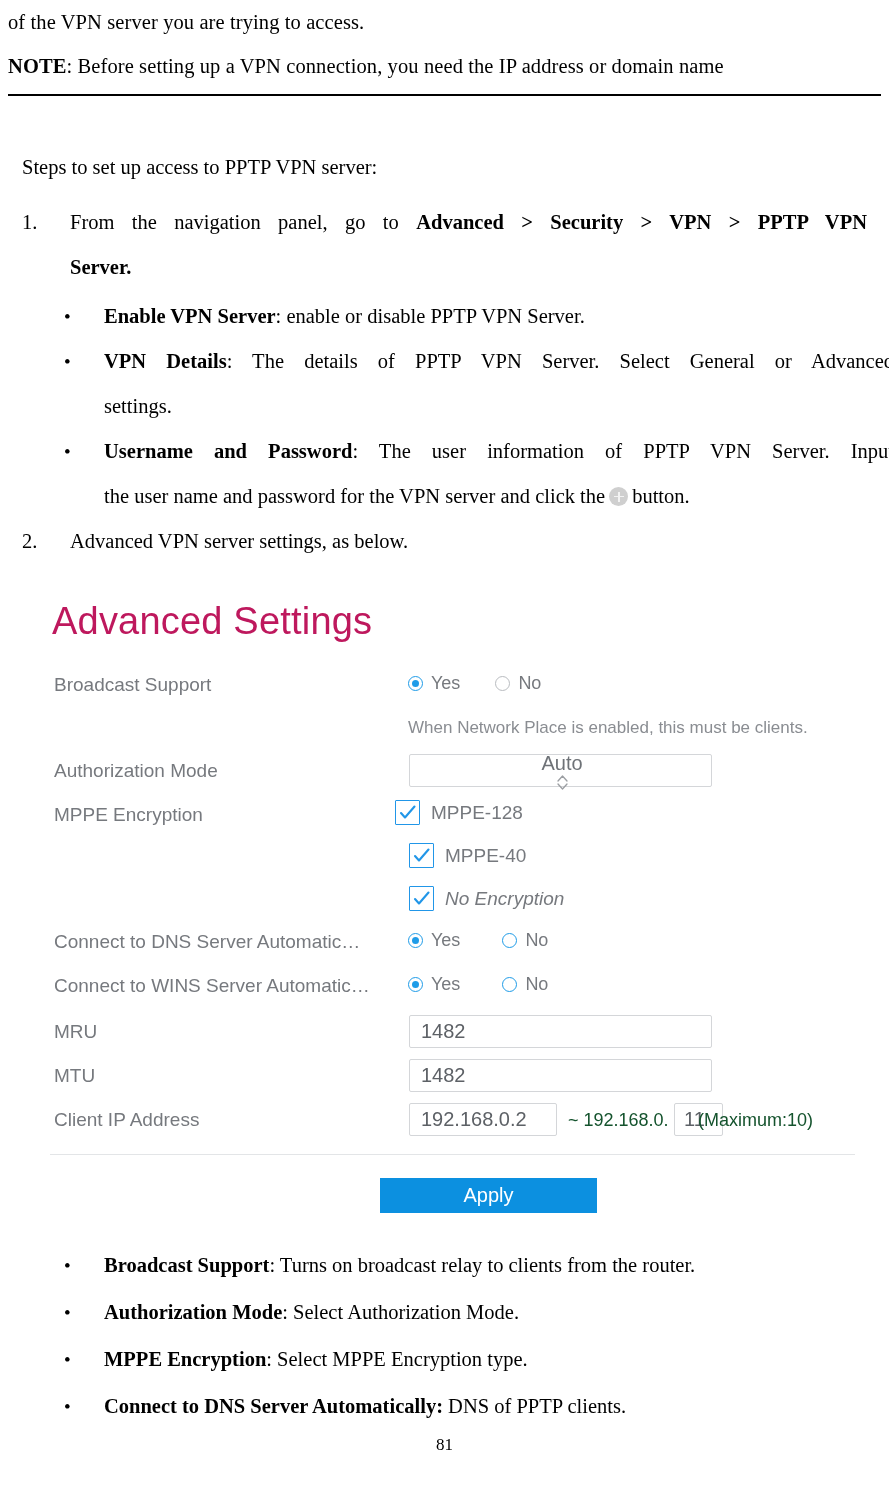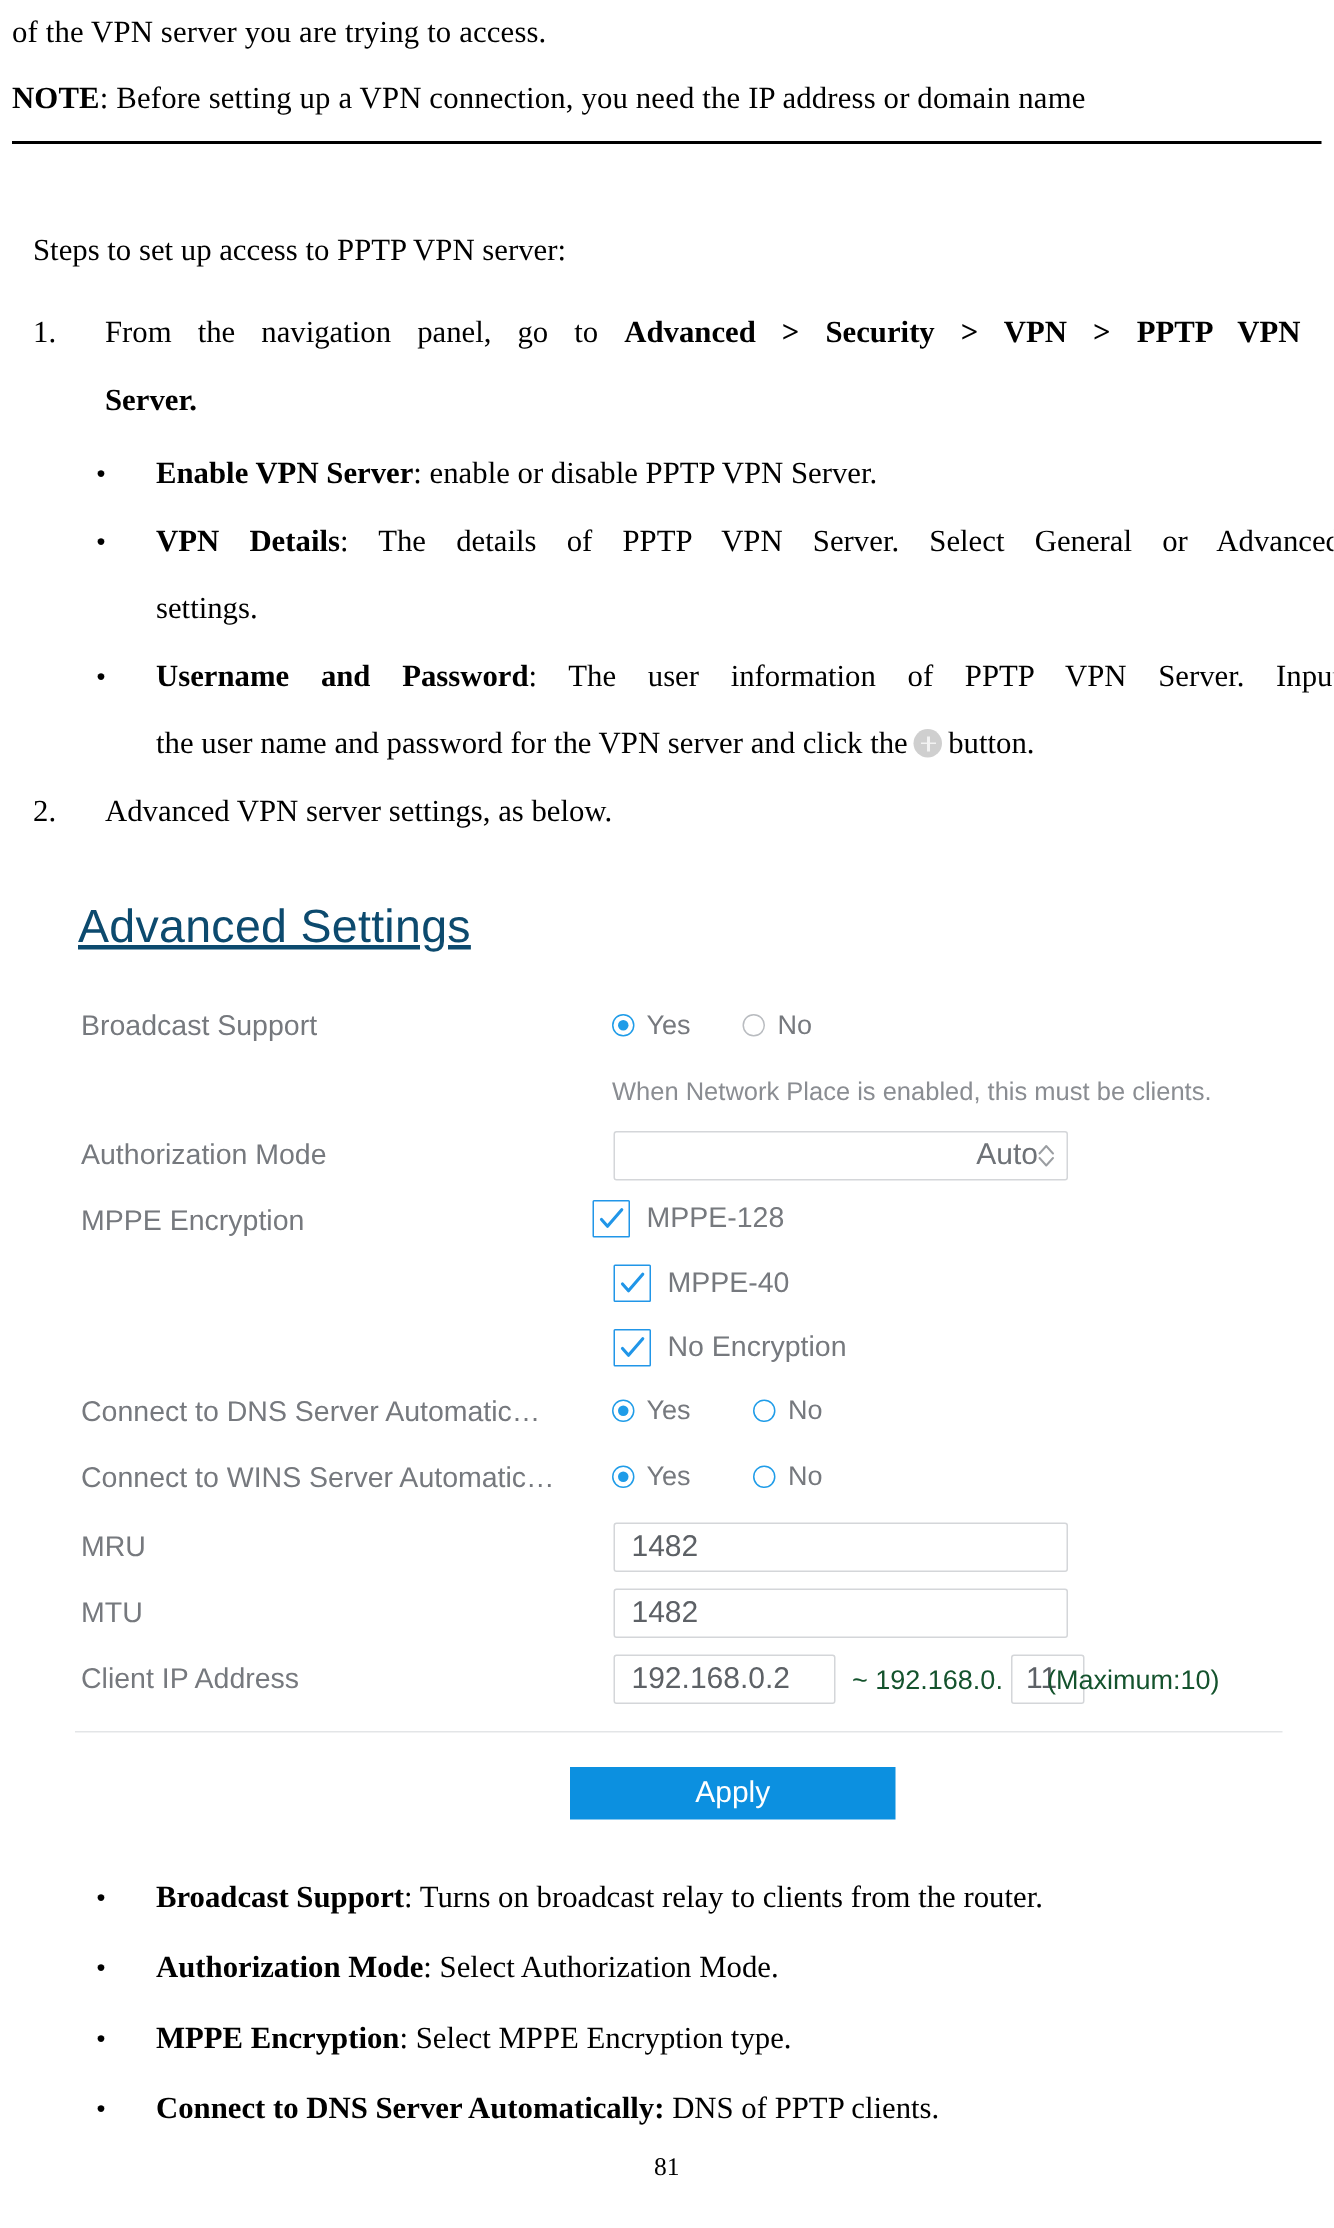--- a/index.html
+++ b/index.html
@@ -119,25 +119,24 @@
     width: 818px;
     height: 625px;
     background: #ffffff;
     font-family: "Liberation Sans", "DejaVu Sans", sans-serif;
     color: #6e7277;
   }
   .panel-title {
     position: absolute;
     left: 10px;
     top: 8px;
-    font-size: 31px;
-    color: #0c4a6e;
+    font-size: 38px;
+    color: #be185d;
     letter-spacing: 0.2px;
     font-weight: normal;
-    text-decoration: underline;
   }
 
   .row {
     position: absolute;
     left: 0;
     width: 818px;
     height: 30px;
   }
   .row-label {
     position: absolute;
@@ -201,22 +200,23 @@
 
   
   .sel-box {
     position: absolute;
     box-sizing: border-box;
     border: 1px solid #d4d6d9;
     background: #fff;
     border-radius: 2px;
     display: flex;
     align-items: center;
-    justify-content: flex-end;
+    justify-content: center;
     padding: 0 8px 0 11px;
+    flex-direction: column;
   }
   .sel-value {
     font-size: 20px;
     color: #6e7277;
   }
   .sel-arrows {
     display: flex;
     flex-direction: column;
     align-items: center;
     line-height: 0;
@@ -404,21 +404,21 @@
 
   <label class="cb-row" style="left:367px; top:251px;">
     <span class="cb-box">
       <svg width="19" height="19" viewBox="0 0 19 19">
           <path d="M3 10 L7 14.5 L16.5 3.5" fill="none" stroke="#2196e8" stroke-width="2.1" stroke-linecap="round" stroke-linejoin="round"></path>
         </svg>
     </span>
     <span class="cb-label">MPPE-40</span>
   </label>
 
-  <label class="cb-row" style="left:367px; top:294px;">
+  <label class="cb-row" style="left:367px; top:294px;font-style:italic;">
     <span class="cb-box">
       <svg width="19" height="19" viewBox="0 0 19 19">
           <path d="M3 10 L7 14.5 L16.5 3.5" fill="none" stroke="#2196e8" stroke-width="2.1" stroke-linecap="round" stroke-linejoin="round"></path>
         </svg>
     </span>
     <span class="cb-label">No Encryption</span>
   </label>
 
   <div class="row" style="top:339px;">
     <span class="row-label">Connect to DNS Server Automatic…</span>

